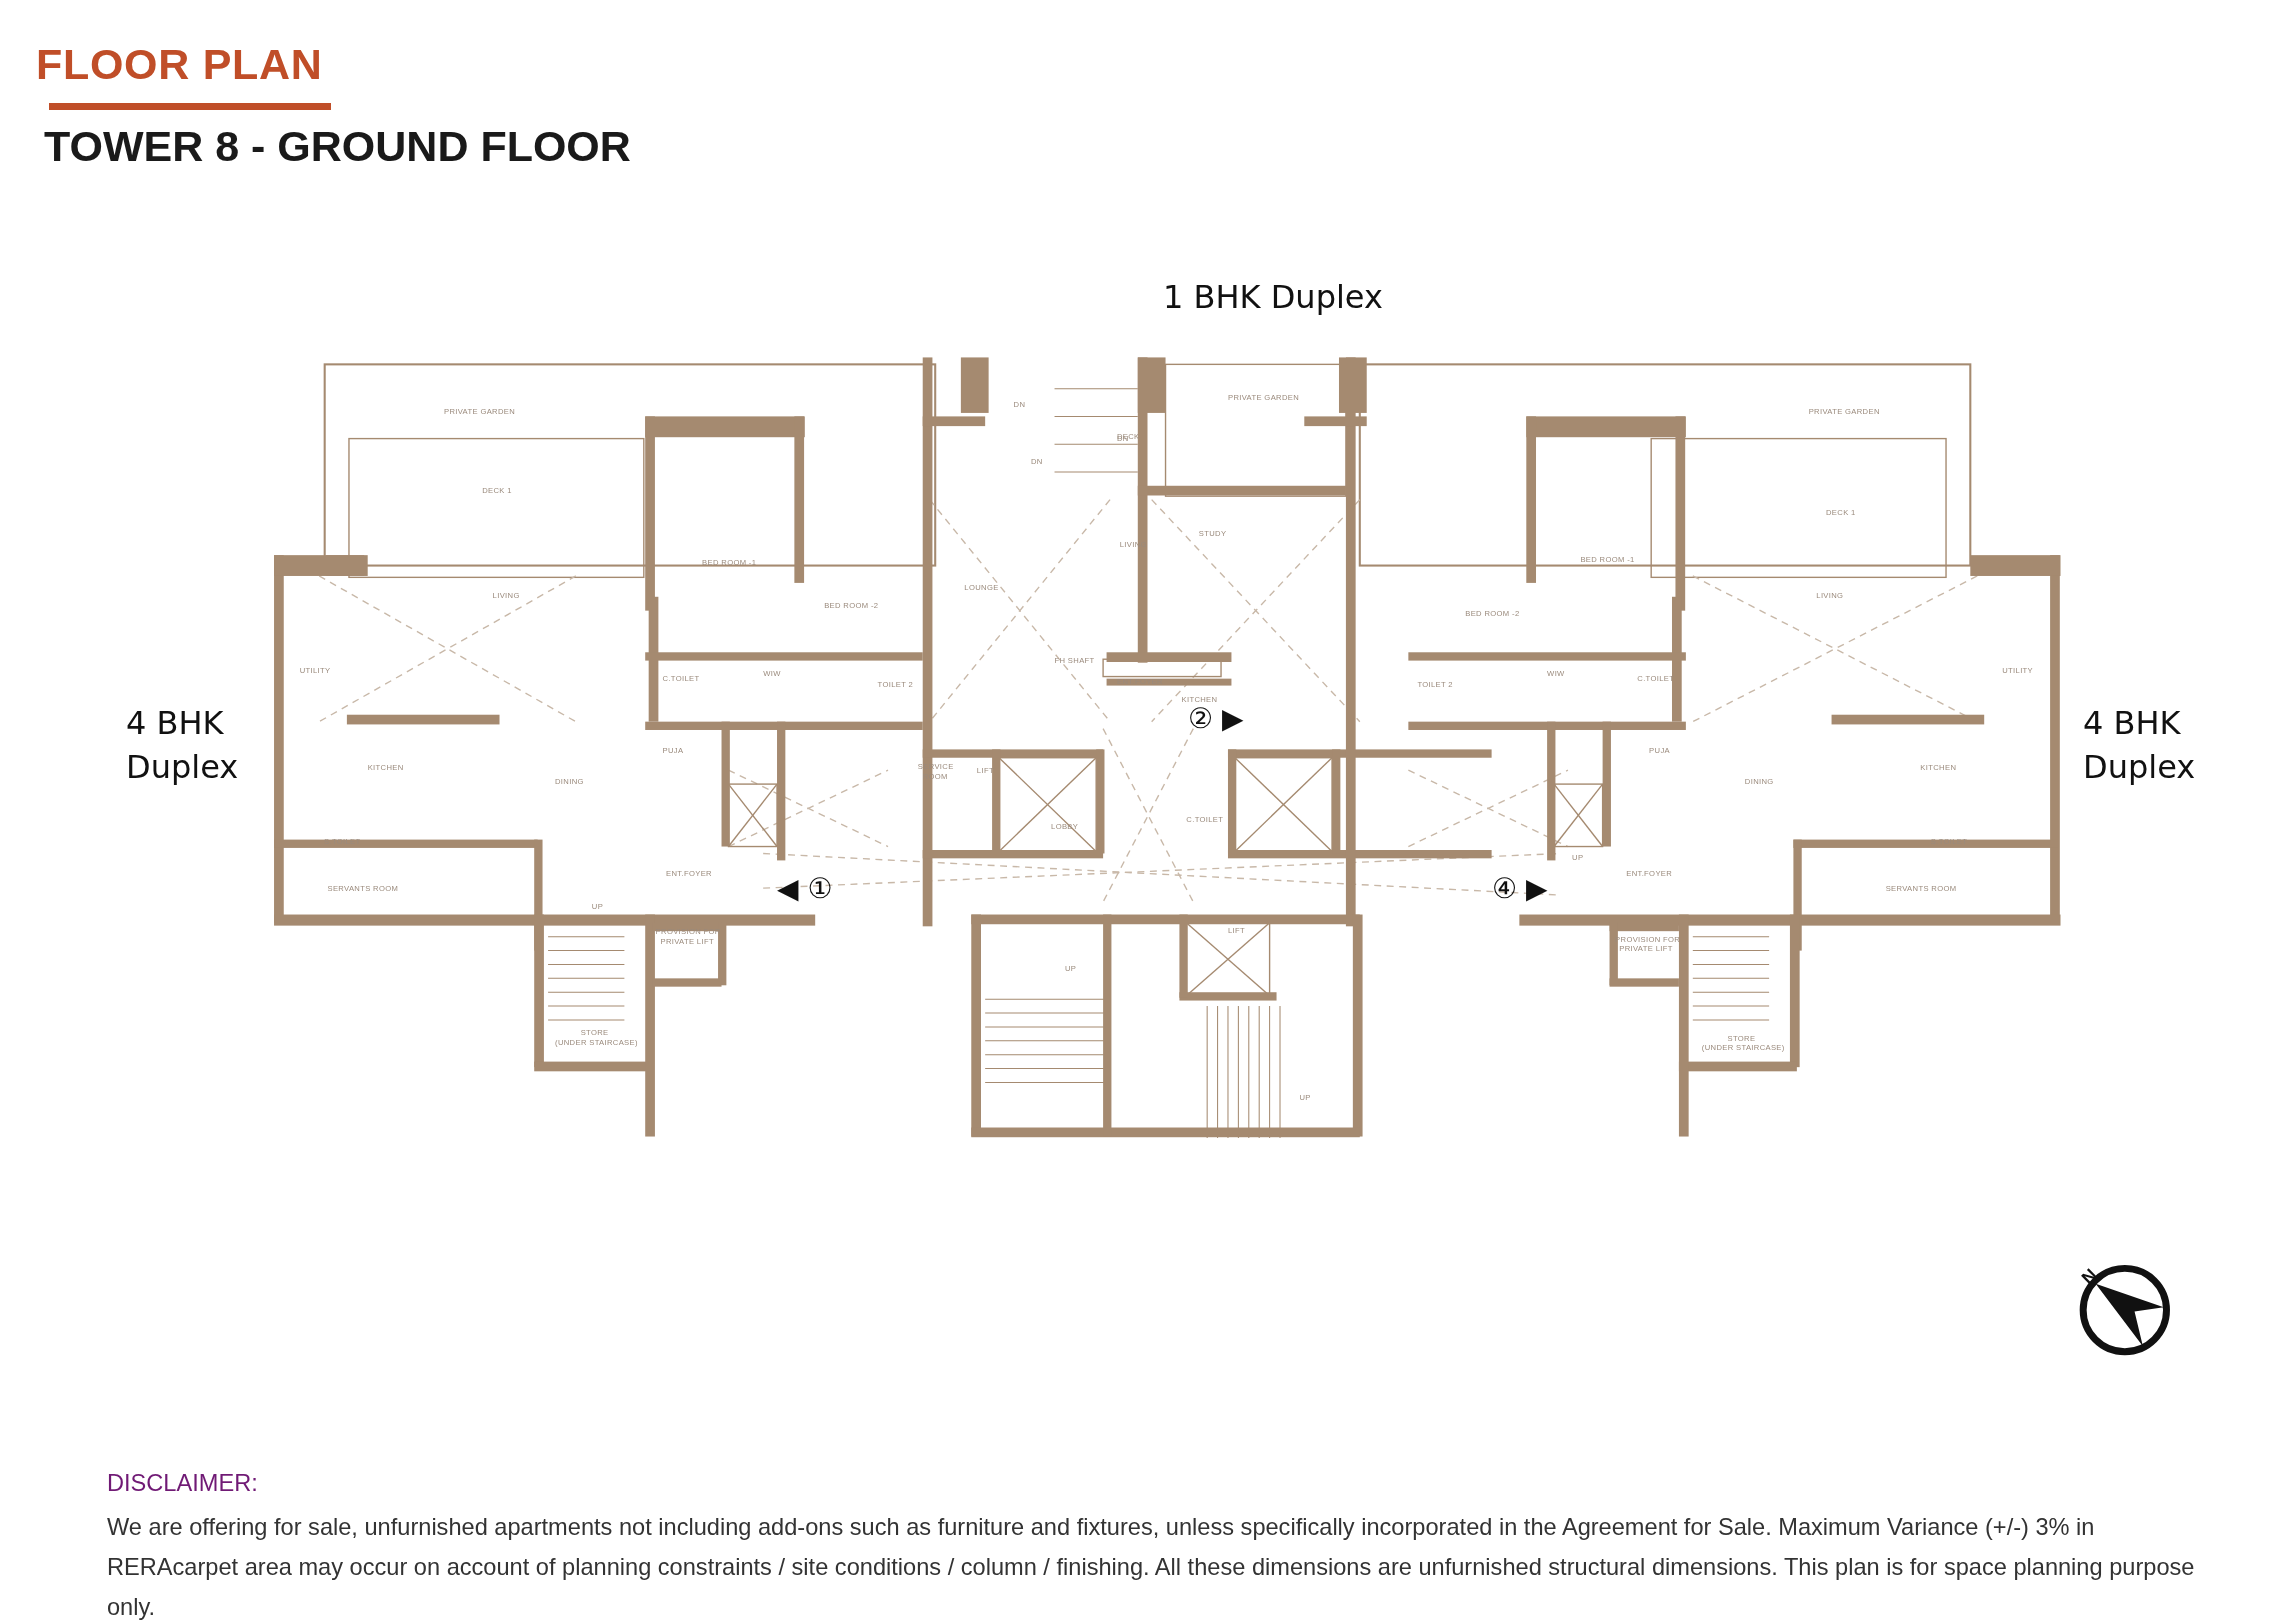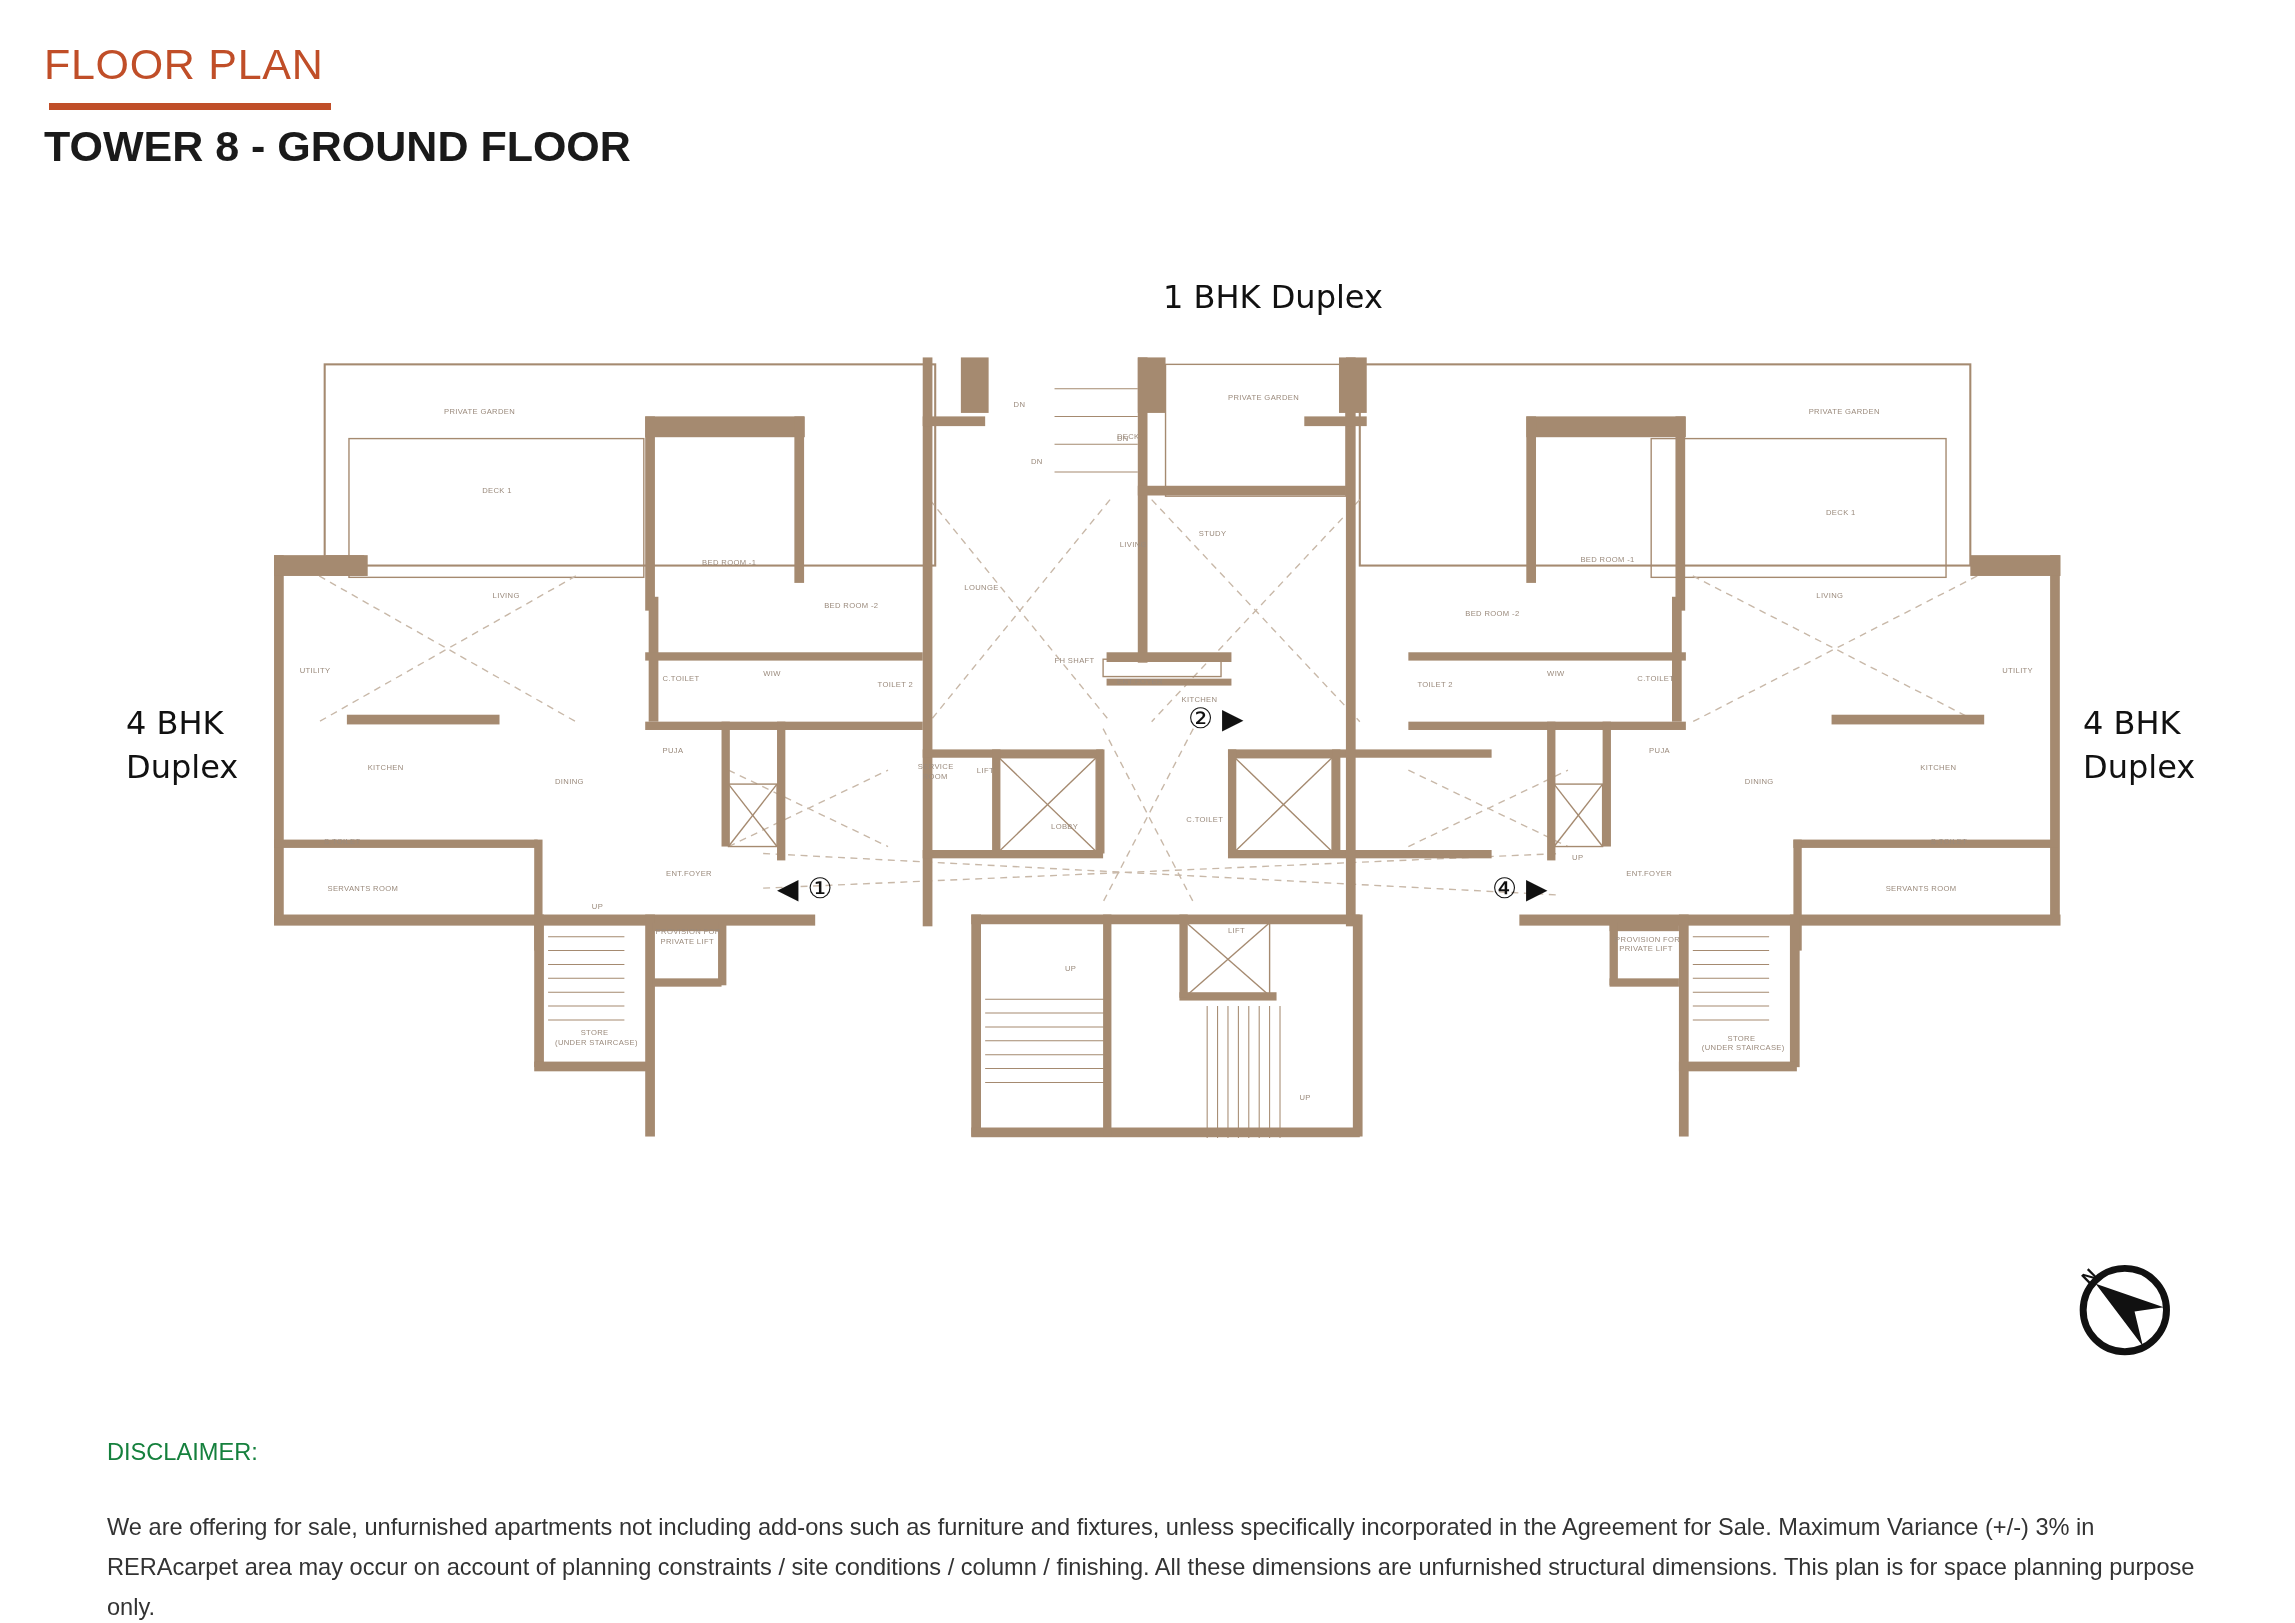--- a/index.html
+++ b/index.html
@@ -1,24 +1,24 @@
 <!DOCTYPE html>
 <html style="font-size:11px"><head>
 <meta charset="utf-8">
 <style>
   html,body{margin:0;padding:0;background:#fff;}
   body{width:2295px;height:1623px;position:relative;overflow:hidden;font-family:"Liberation Sans",sans-serif;}
-  .title{position:absolute;left:44px;top:40px;font-size:43px;font-weight:normal;color:#c04e28;letter-spacing:0.7px;}
+  .title{position:absolute;left:36px;top:40px;font-size:43px;font-weight:bold;color:#c04e28;letter-spacing:0.7px;}
   .title-rule{position:absolute;left:49px;top:103px;width:282px;height:7px;background:#c04e28;}
   .subtitle{position:absolute;left:44px;top:122px;font-size:43px;font-weight:bold;color:#1a1a1a;text-align:center;}
   .unit-label{position:absolute;font-family:"DejaVu Sans",sans-serif;font-size:32px;color:#111;line-height:44px;}
   .plan{position:absolute;left:0;top:0;}
   .rl{font-family:"Liberation Sans",sans-serif;font-size:11px;fill:#9a8a7c;letter-spacing:0.5px;}
   .compass{position:absolute;left:2054px;top:1242px;}
-  .disc-h{position:absolute;left:107px;top:1439px;font-size:23.6px;color:#15803d;font-family:"Liberation Sans",sans-serif;}
+  .disc-h{position:absolute;left:107px;top:1470px;font-size:23.6px;color:#701a75;font-family:"Liberation Sans",sans-serif;}
   .disc-t{position:absolute;left:107px;top:1507px;width:2123px;font-size:23.6px;line-height:40px;color:#333;font-family:"Liberation Sans",sans-serif;}
   .marker{position:absolute;font-size:28px;color:#111;font-family:"DejaVu Sans",sans-serif;}
 </style>
 </head>
 <body>
 
 <div class="title">FLOOR PLAN</div>
 <div class="title-rule"></div>
 <div class="subtitle">TOWER 8 - GROUND FLOOR</div>
 

